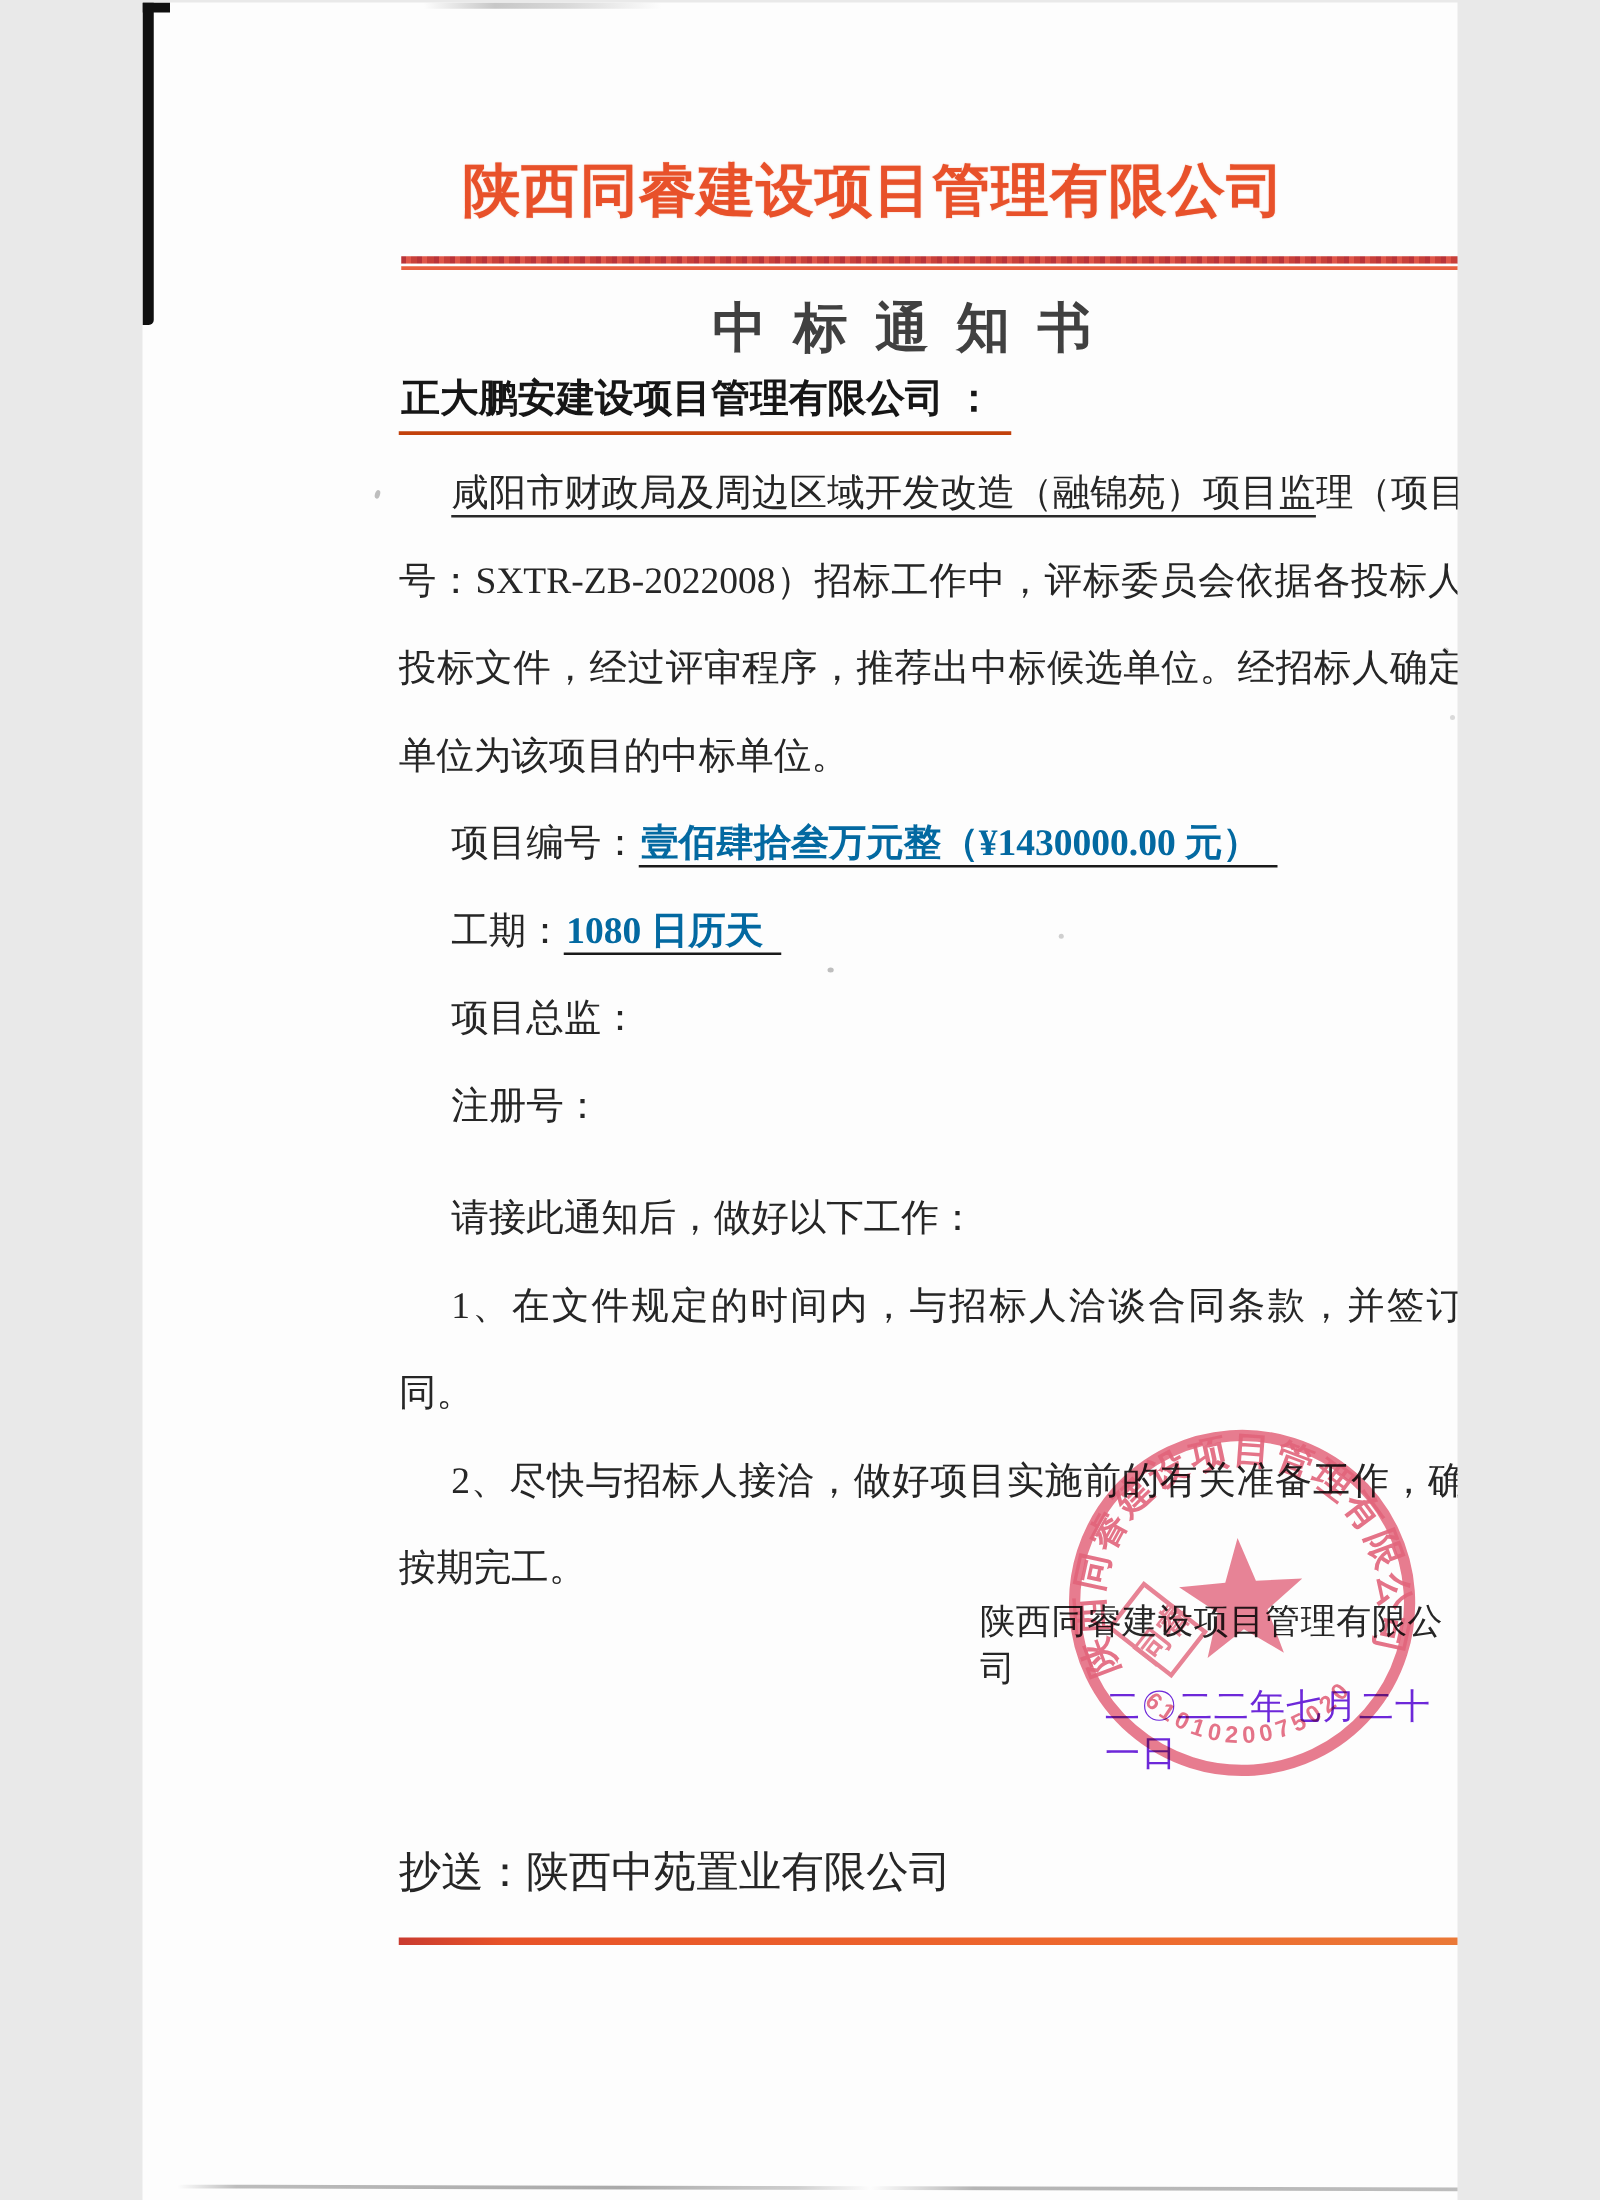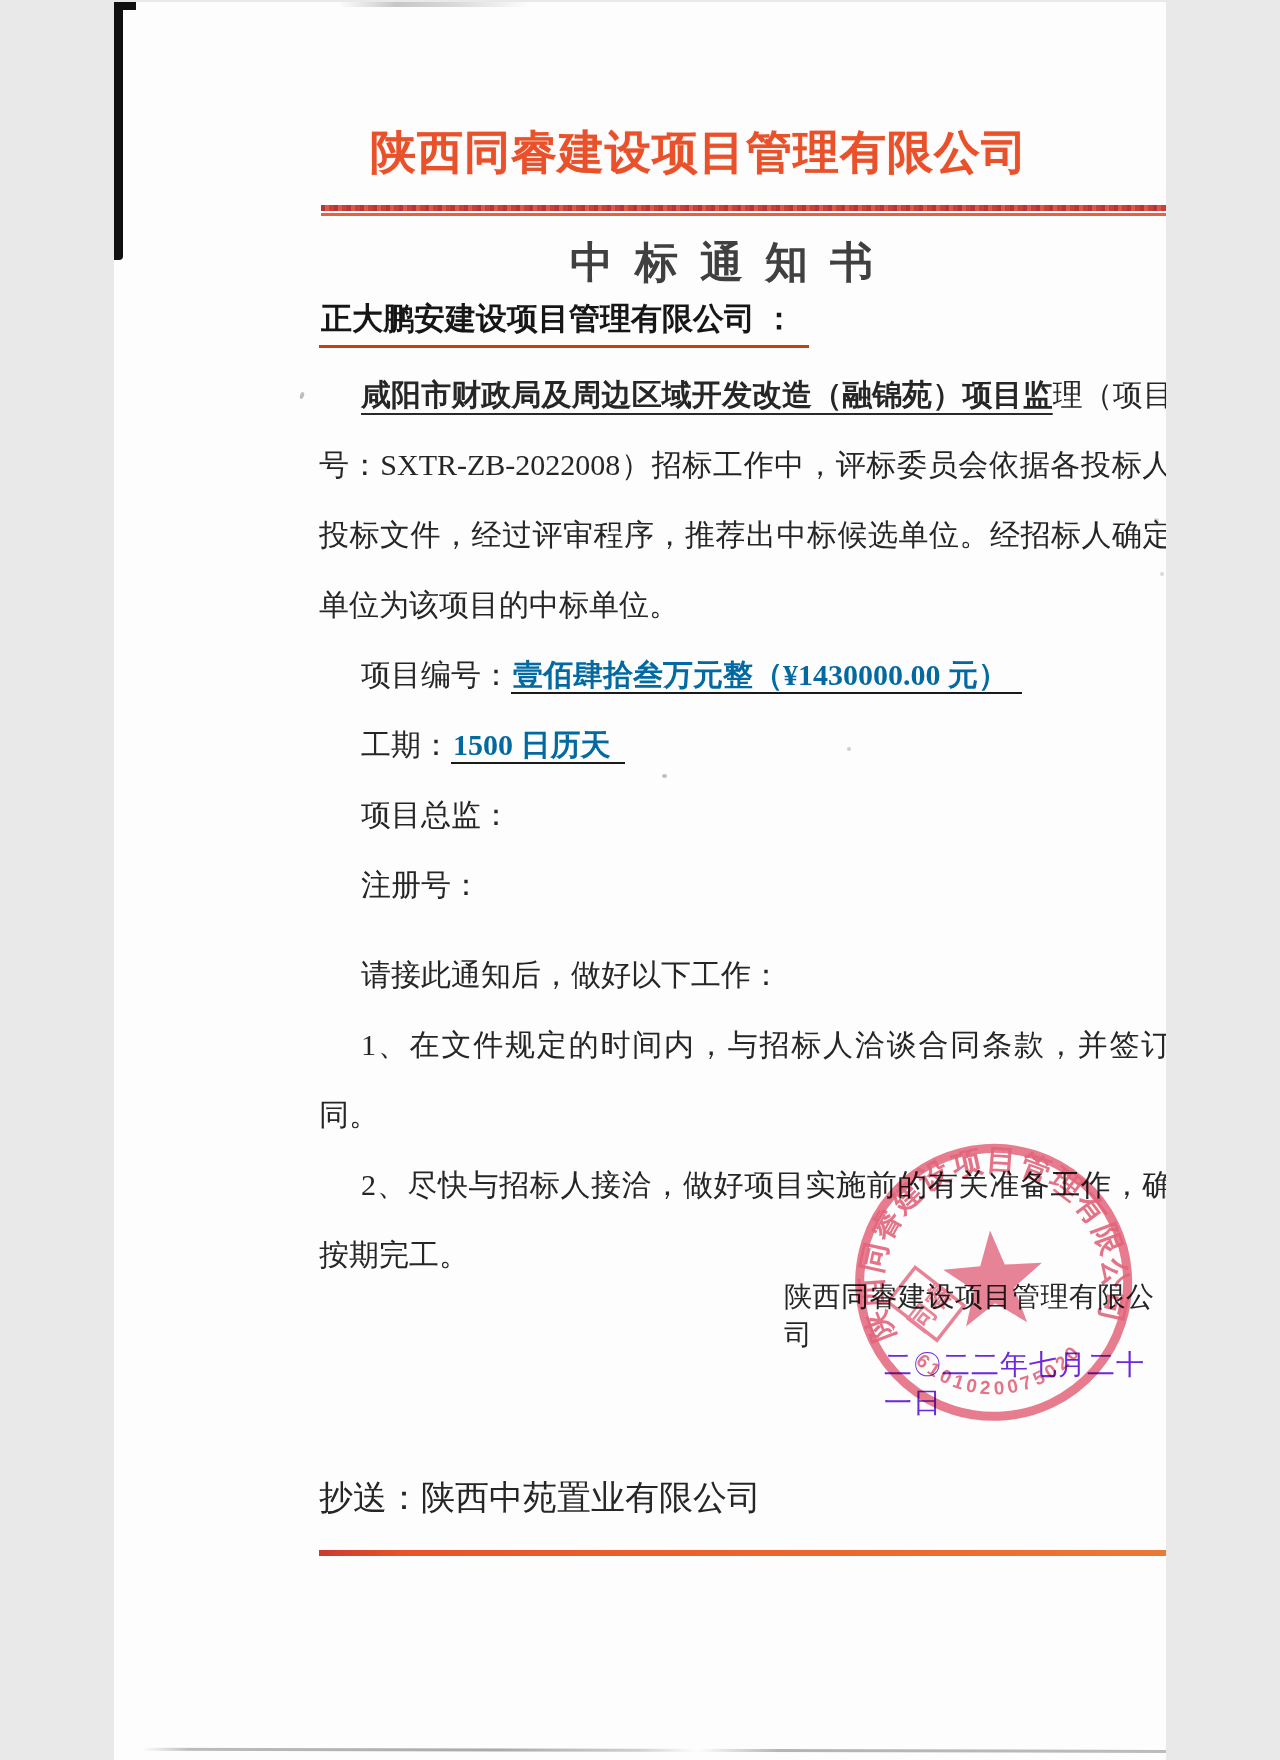--- a/index.html
+++ b/index.html
@@ -41,21 +41,21 @@
   .addressee{position:absolute; left:205px; top:296px;
     font-family:"Liberation Sans","DejaVu Sans",sans-serif; font-weight:700;
     font-size:31px; color:#161616;}
   .addressee .addr-text{display:inline-block; padding:0 14px 5px 2px; border-bottom:3px solid #c2410c;}
 
   
   .body-block{position:absolute; left:205px; top:358px; width:884px;
     font-size:30px; line-height:70px; text-align:justify; color:#262626;}
   .body-block p{margin:0; text-indent:1.4em;}
   .body-block p.intro-gap{margin-top:20px;}
-  .u-part{text-decoration:underline; text-decoration-thickness:2px; text-underline-offset:8px; text-decoration-color:#2a2a2a;font-weight:bold;}
+  .u-part{text-decoration:underline; text-decoration-thickness:2px; text-underline-offset:8px; text-decoration-color:#2a2a2a;}
   .val{font-weight:700; font-family:"Liberation Serif","DejaVu Serif",serif; color:#0369a1;
     border-bottom:2.5px solid #1a1a1a; padding:0 14px 1px 2px;}
 
   
   .sig-company{position:absolute; left:670px; top:1276px; font-size:28px; color:#262626; letter-spacing:.5px;}
   .sig-date{position:absolute; left:770px; top:1344px; font-size:28px; color:#6d28d9; letter-spacing:1px;}
 
   
   .stamp{position:absolute; left:735px; top:1135px; width:300px; height:300px;
     mix-blend-mode:multiply; opacity:.88; transform:rotate(-4deg);}
@@ -85,21 +85,21 @@
 
   <h1 class="doc-title">中标通知书</h1>
 
   <div class="addressee">
     <span class="addr-text">正大鹏安建设项目管理有限公司 ：</span>
   </div>
 
   <div class="body-block">
     <p><span class="u-part">咸阳市财政局及周边区域开发改造（融锦苑）项目监</span><span>理（项目编号：SXTR-ZB-2022008）招标工作中，评标委员会依据各投标人的投标文件，经过评审程序，推荐出中标候选单位。经招标人确定贵单位为该项目的中标单位。</span></p>
     <p><span>项目编号：</span><span class="val">壹佰肆拾叁万元整（¥1430000.00 元）</span></p>
-    <p><span>工期：</span><span class="val">1500 日历天</span></p>
+    <p><span>工期：</span><span class="val">1080 日历天</span></p>
     <p>项目总监：</p>
     <p>注册号：</p>
     <p class="intro-gap">请接此通知后，做好以下工作：</p>
     <p>1、在文件规定的时间内，与招标人洽谈合同条款，并签订合同。</p>
     <p>2、尽快与招标人接洽，做好项目实施前的有关准备工作，确保按期完工。</p>
   </div>
 
   <div class="sig-company">陕西同睿建设项目管理有限公司</div>
   <div class="sig-date">二〇二二年七月二十一日</div>
 

